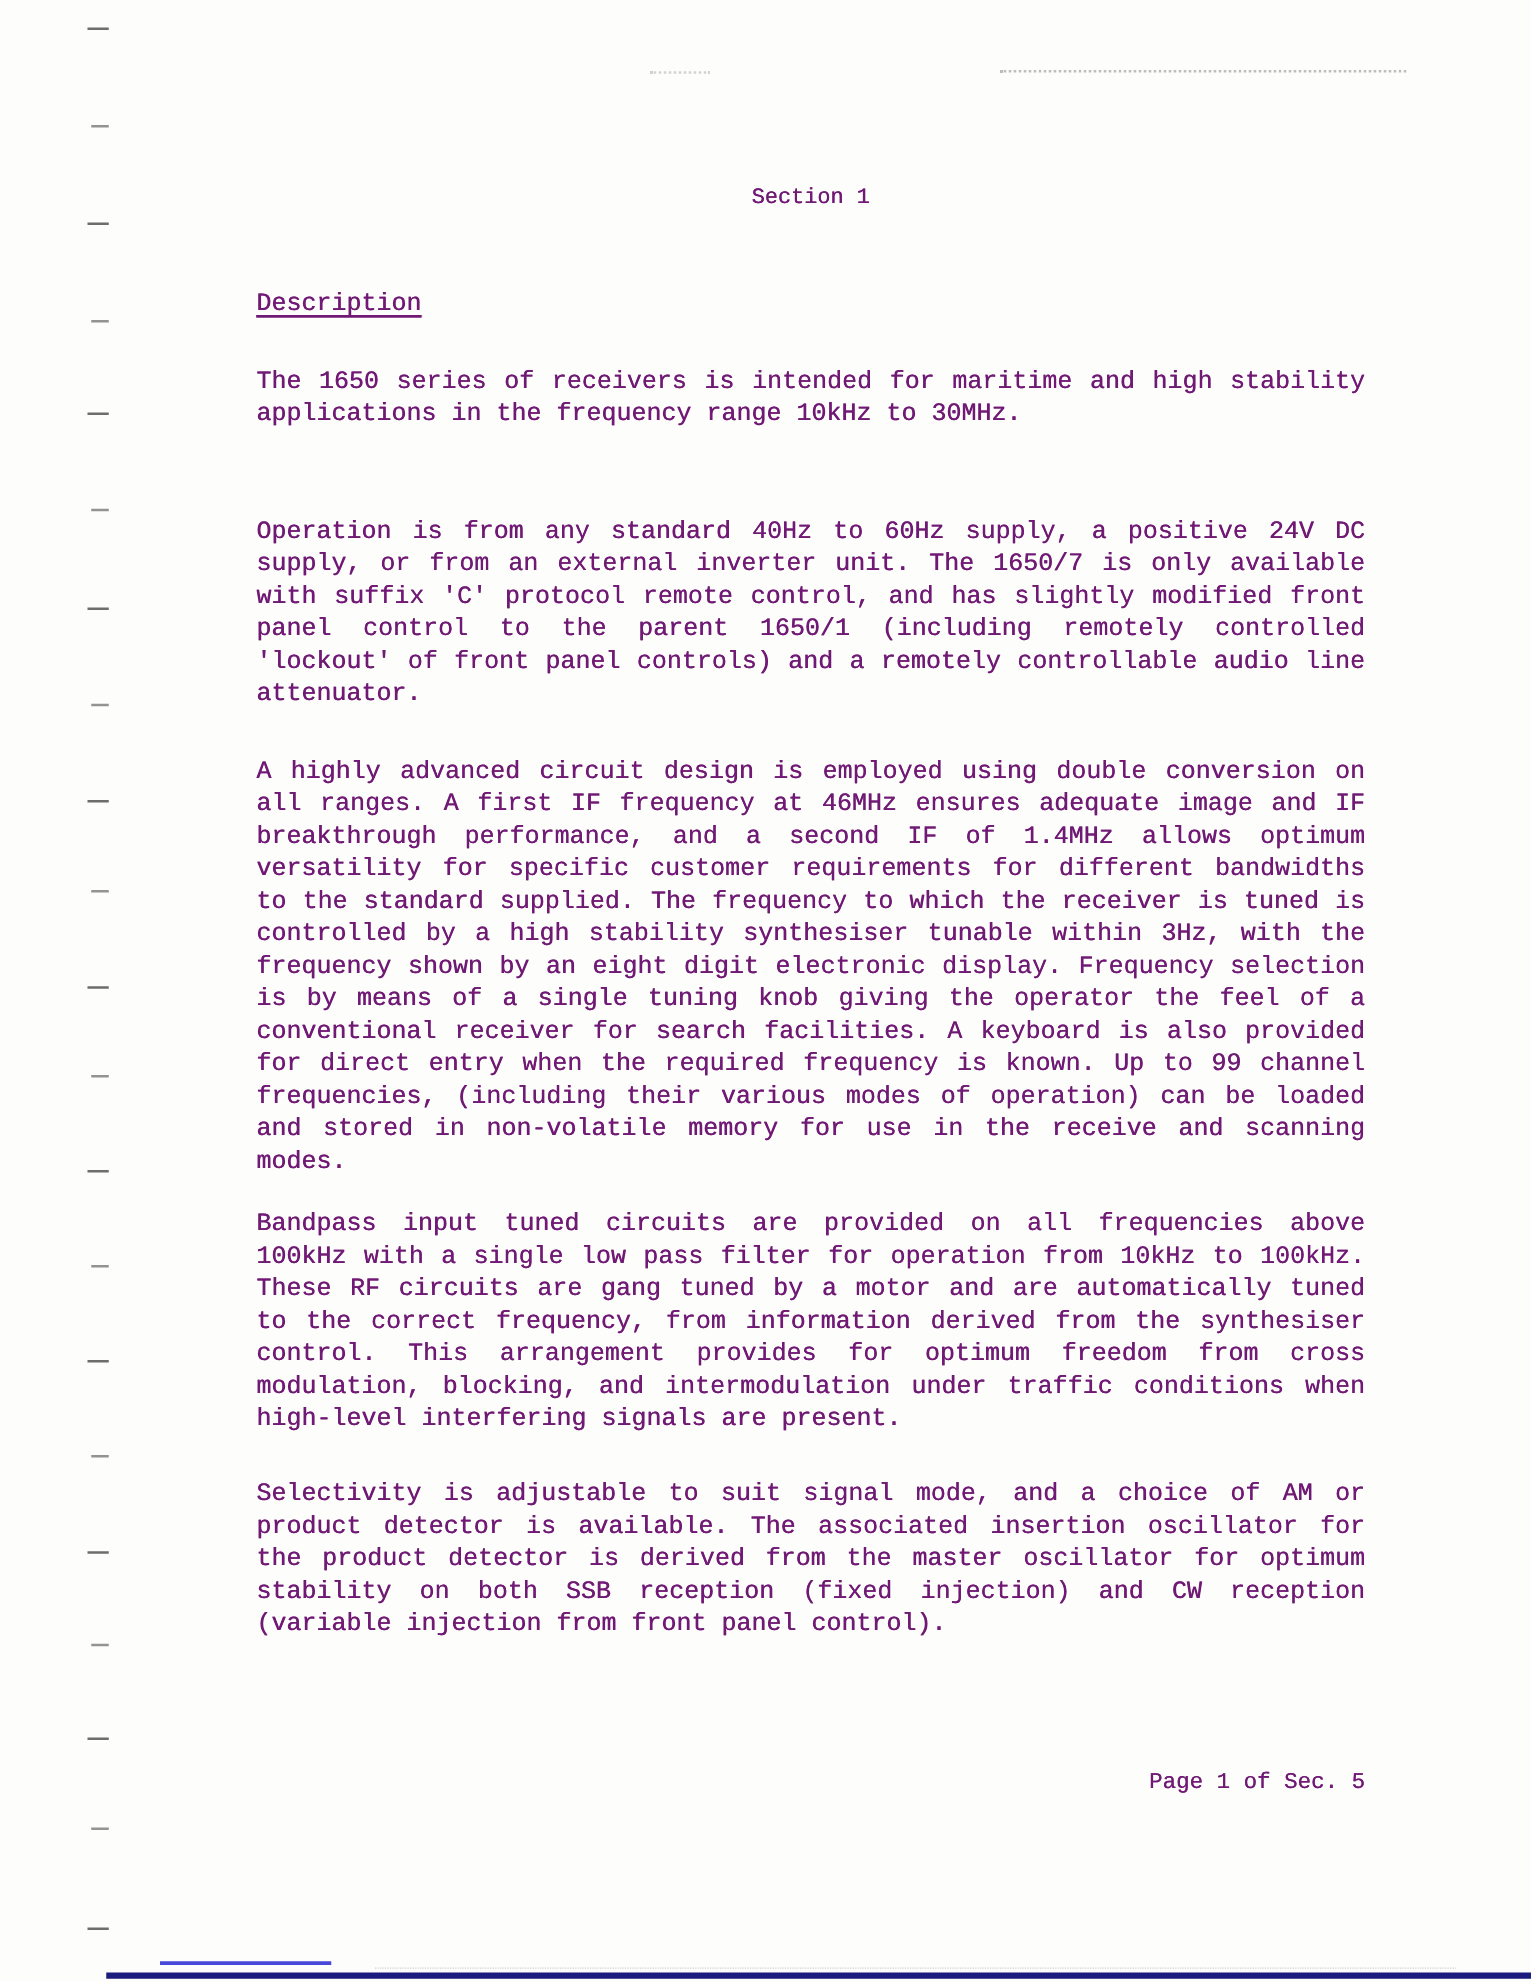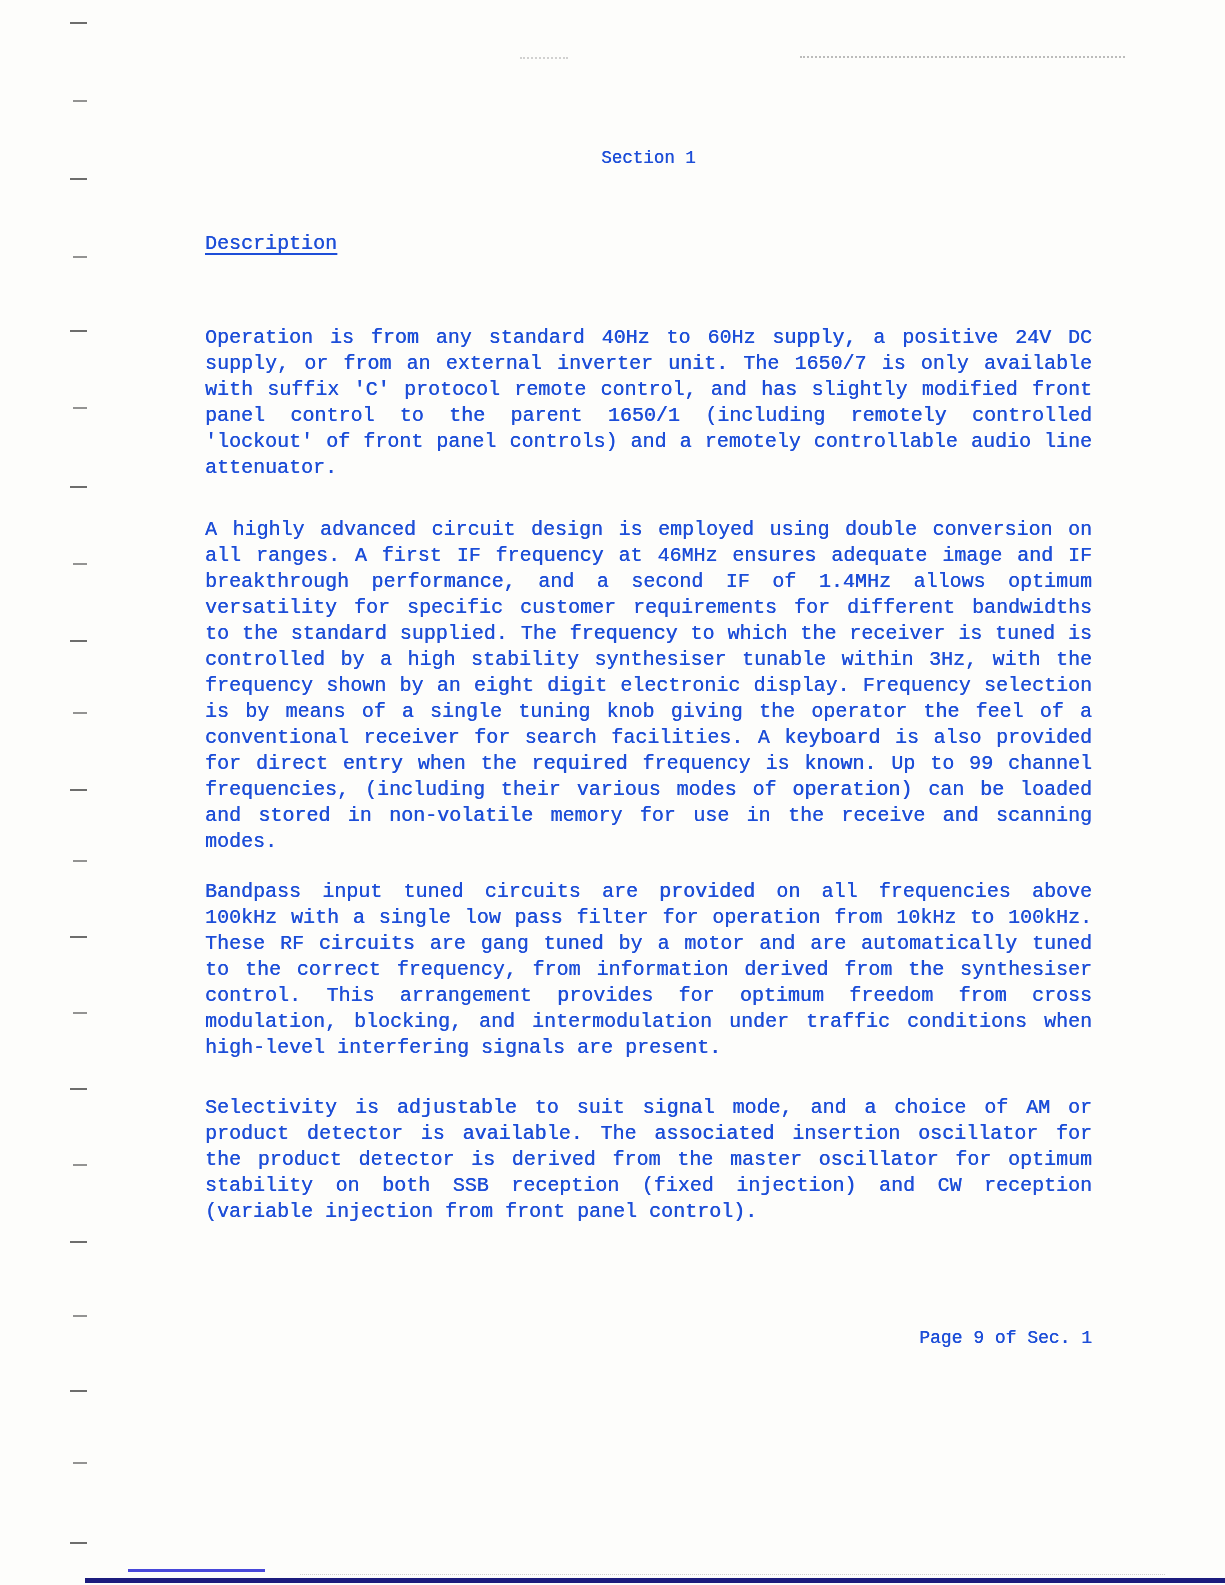--- a/index.html
+++ b/index.html
@@ -7,21 +7,21 @@
     padding: 0;
     background: #ffffff;
   }
   .page {
     position: relative;
     width: 1225px;
     height: 1585px;
     background: #fdfdfb;
     overflow: hidden;
     font-family: "Liberation Mono", "DejaVu Sans Mono", monospace;
-    color: #1d4ed8;
+    color: #701a75;
     box-sizing: border-box;
     padding: 0 133px 0 205px;
   }
   .doc-text {
     font-size: 20px;
     line-height: 26px;
     text-shadow: 0.3px 0 0 currentColor;
   }
   .heading-center {
     text-align: center;
@@ -144,25 +144,26 @@
   <div class="artifact-dotted-small"></div>
   <div class="artifact-dotted-bottom"></div>
   <div class="artifact-blue-segment"></div>
   <div class="artifact-blue-line"></div>
 
   <div class="heading-center section-heading">Section 1</div>
 
 
   <div class="doc-text subheading">Description</div>
 
+  <p class="doc-text para p1">The 1650 series of receivers is intended for maritime and high stability applications in the frequency range 10kHz to 30MHz.</p>
 
 
   <p class="doc-text para p3">Operation is from any  standard 40Hz to 60Hz supply, a positive 24V DC supply, or from an external inverter unit.  The 1650/7 is only available with suffix 'C' protocol remote control, and has  slightly modified front panel control to the parent 1650/1 (including remotely controlled 'lockout' of front panel controls) and a remotely controllable audio line attenuator.</p>
 
   <p class="doc-text para p4">A highly advanced circuit design is employed using double conversion on all ranges. A first IF frequency at 46MHz ensures adequate image and IF breakthrough performance, and a second IF of 1.4MHz allows optimum versatility for specific customer requirements for different bandwidths to the standard supplied.  The frequency to which the receiver is tuned is controlled by a high stability synthesiser tunable within 3Hz, with the frequency shown by an eight digit electronic display.  Frequency selection is by means of a single tuning knob giving the operator the feel of a conventional receiver for search facilities.  A  keyboard is also provided for direct entry when the required frequency is known. Up to 99 channel frequencies, (including their various modes of operation) can be loaded and stored in non-volatile memory for use in the receive and scanning modes.</p>
 
   <p class="doc-text para p5">Bandpass input tuned circuits are provided on all frequencies above 100kHz with a single low pass filter for operation from 10kHz to 100kHz.  These RF circuits are gang tuned by a motor and are automatically tuned to the correct frequency, from information derived from the synthesiser control.  This arrangement provides for optimum freedom from cross modulation, blocking, and intermodulation under traffic conditions when high-level interfering signals are present.</p>
 
   <p class="doc-text para p6">Selectivity is adjustable to suit signal mode, and a choice of AM or product detector is available.  The associated insertion oscillator for the product detector is derived from the master oscillator for optimum stability on both SSB reception (fixed injection) and CW reception (variable injection from front panel control).</p>
 
-  <div class="doc-text footer">Page 9 of Sec. 1</div>
+  <div class="doc-text footer">Page 1 of Sec. 5</div>
 
 </div>
 
 </body></html>

